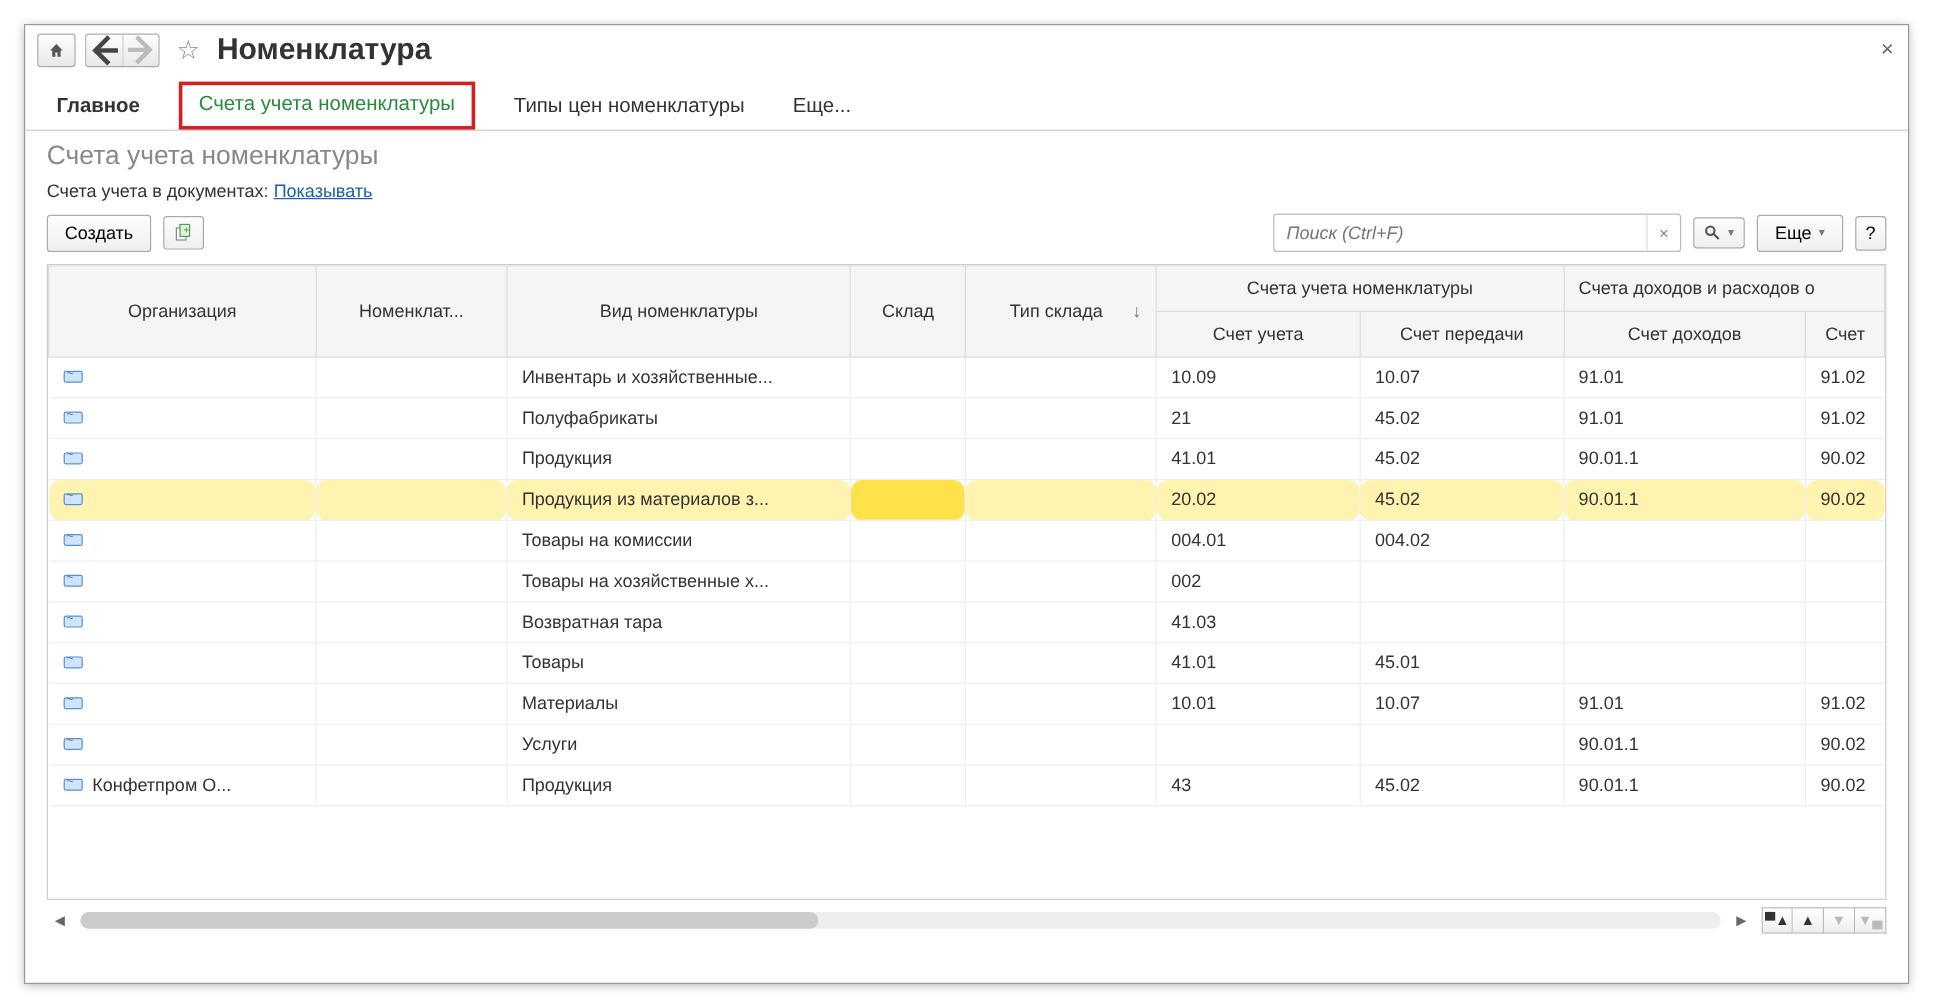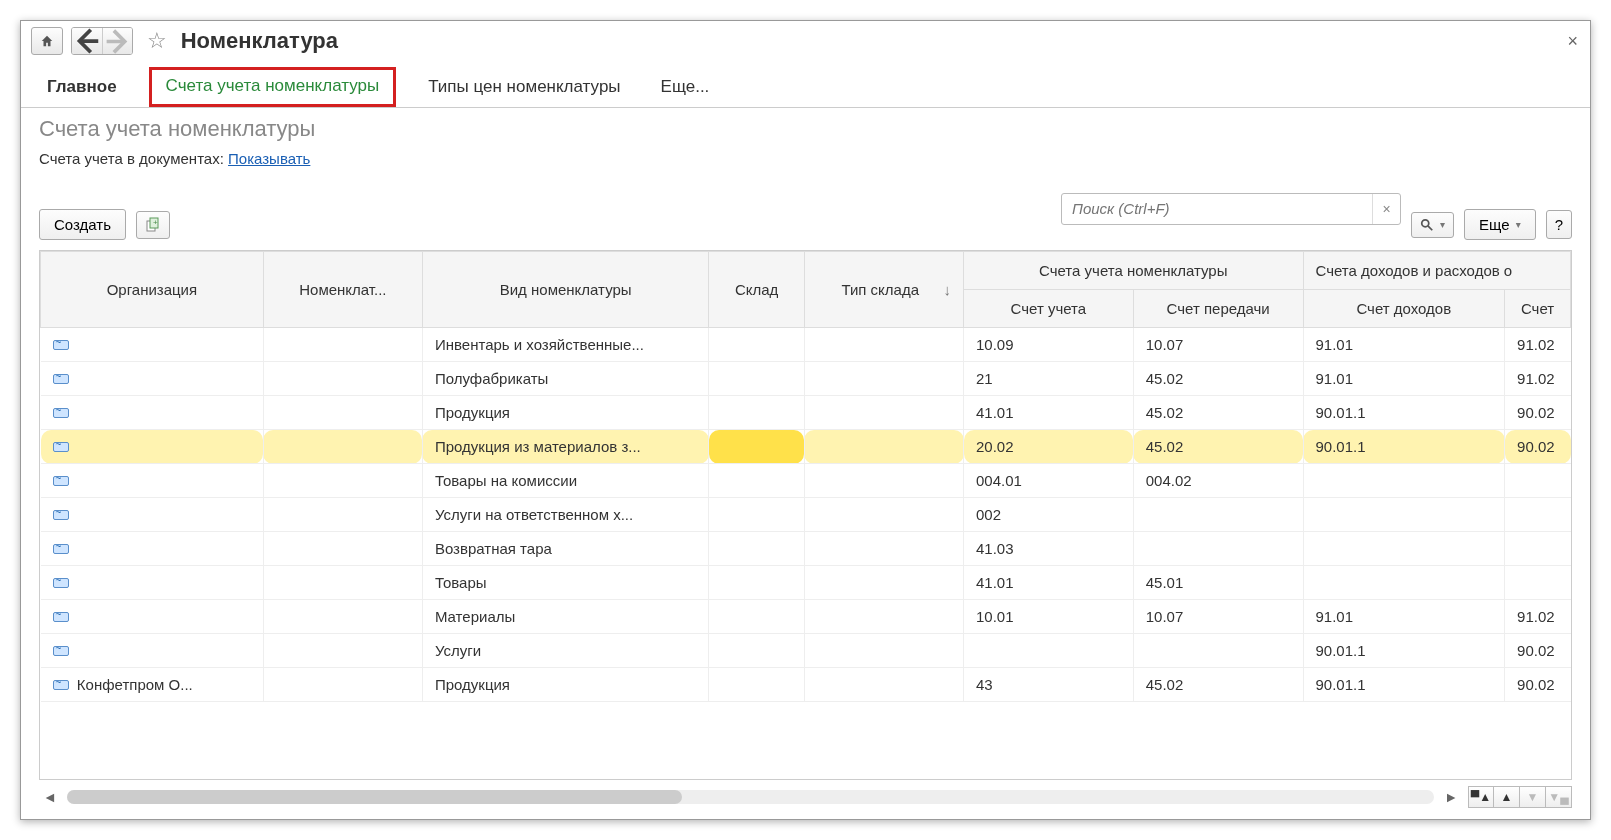--- a/index.html
+++ b/index.html
@@ -39,21 +39,21 @@
 .nav-btn svg { width: 14px; height: 14px; }
 .nav-double { display:flex; border:1px solid #aaa; border-radius:3px; overflow:hidden; }
 .nav-double .half {
   background: linear-gradient(#fdfdfd,#e8e8e8);
   height: 26px; width: 30px;
   display:inline-flex; align-items:center; justify-content:center;
   cursor:pointer;
 }
 .nav-double .half + .half { border-left:1px solid #ccc; }
 .star-icon { color:#888; font-size:22px; margin: 0 6px; cursor:pointer; }
-.title { font-size: 22px; font-weight: bold; }
+.title { font-size: 25px; font-weight: bold; }
 .close-btn {
   position: absolute; right: 12px; top: 10px;
   font-size: 18px; color: #666; cursor: pointer;
 }
 .tabs {
   display: flex;
   gap: 24px;
   padding: 10px 18px 0 18px;
   border-bottom: 1px solid #ccc;
 }
@@ -88,21 +88,20 @@
 .btn {
   border: 1px solid #aaa;
   background: linear-gradient(#fdfdfd,#efefef);
   border-radius: 3px;
   padding: 6px 14px;
   font-size: 15px;
   cursor: pointer;
   display:inline-flex;
   align-items:center;
   gap:6px;
-  margin-top:32px;
 }
 .btn.small { padding: 5px 8px; }
 .spacer { flex: 1; }
 .search-wrap {
   display:flex;
   border:1px solid #bbb;
   border-radius:3px;
   height:32px;
   width: 340px;
 }
@@ -336,21 +335,21 @@
             <td class="border-col "></td>
             <td class="border-col"></td>
             <td class="border-col">004.01</td>
             <td class="border-col">004.02</td>
             <td class="border-col"></td>
             <td></td>
           </tr>
           <tr>
             <td class="border-col"><span class="row-icon"></span>&nbsp;&nbsp;<span></span></td>
             <td class="border-col"></td>
-            <td class="border-col">Услуги на ответственном х...</td>
+            <td class="border-col">Товары на хозяйственные х...</td>
             <td class="border-col "></td>
             <td class="border-col"></td>
             <td class="border-col">002</td>
             <td class="border-col"></td>
             <td class="border-col"></td>
             <td></td>
           </tr>
           <tr>
             <td class="border-col"><span class="row-icon"></span>&nbsp;&nbsp;<span></span></td>
             <td class="border-col"></td>

